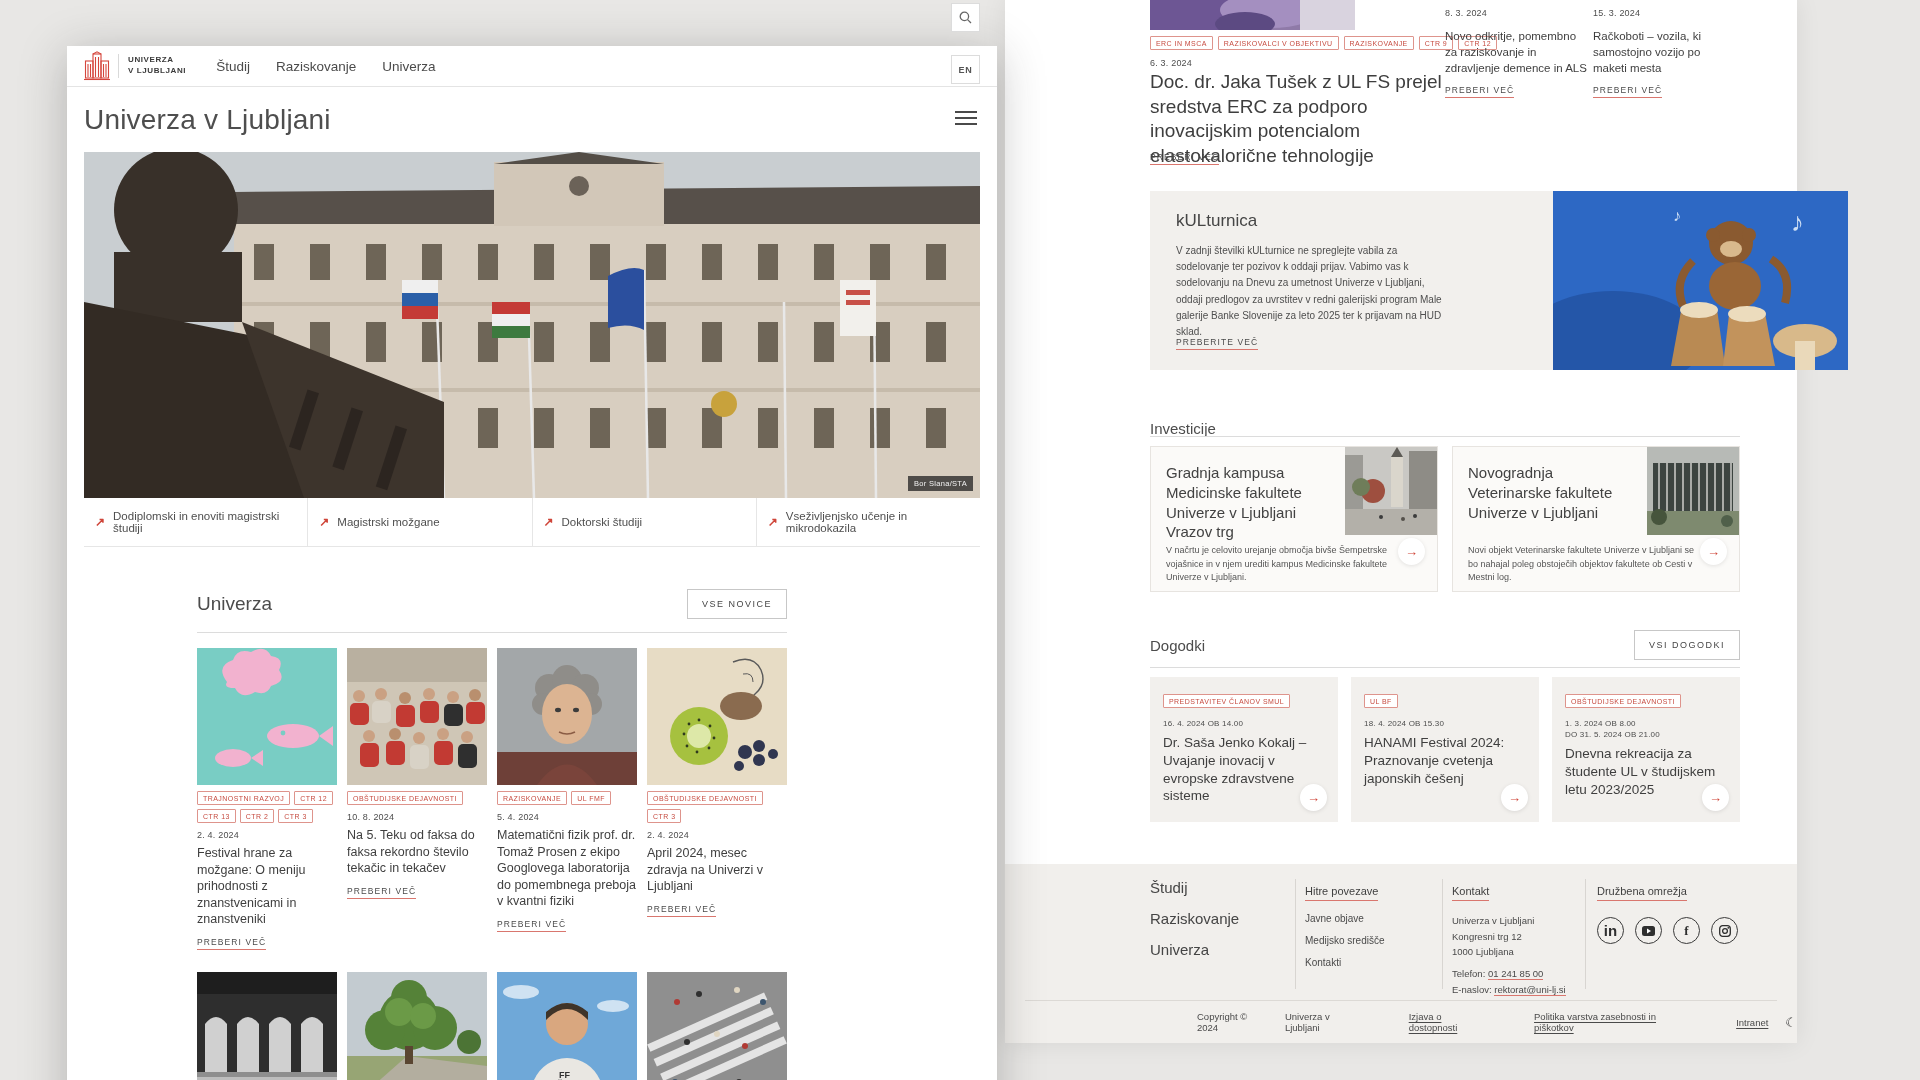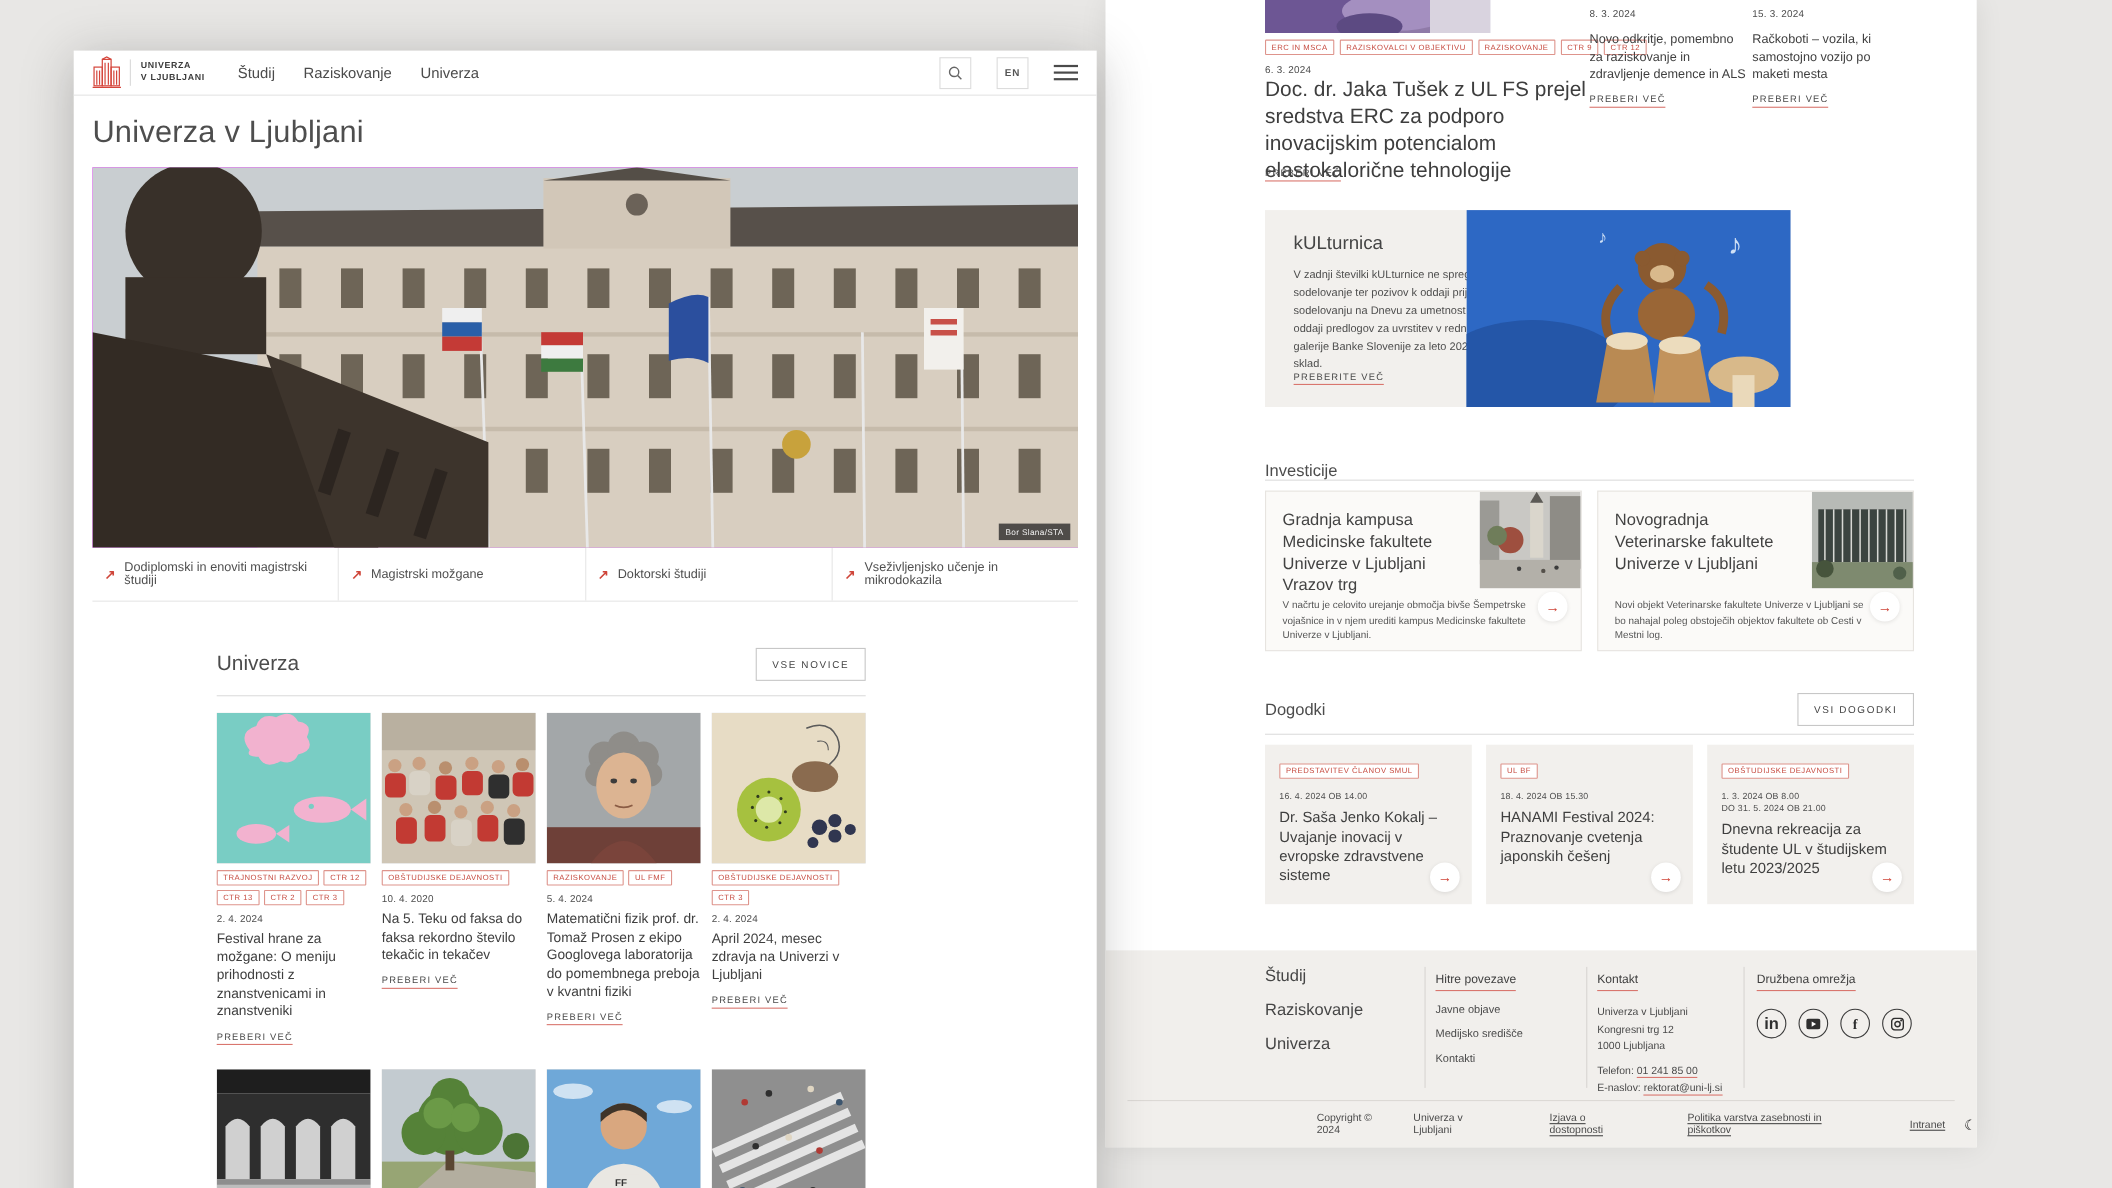--- a/index.html
+++ b/index.html
@@ -22,21 +22,21 @@
   .feat-img{position:absolute;left:0;top:0;width:205px;height:30px;overflow:hidden;}
   .feat-tags{position:absolute;left:0;top:36px;display:flex;gap:5px;}
   .feat-date{position:absolute;left:0;top:58px;}
   .feat-title{position:absolute;left:0;top:70px;width:292px;font-size:19px;line-height:1.3;
               color:#3e3e3e;font-weight:500;margin:0;}
   .feat-more{position:absolute;left:0;top:152px;}
   .mini{position:absolute;top:2px;width:142px;}
   .mini .mtitle{font-size:11.5px;line-height:1.4;color:#3f3f3f;margin:8px 0 0;font-weight:400;}
   .mini .more{margin-top:9px;}
 
-  .kult{position:absolute;left:0;top:191px;width:478px;height:179px;background:#f2f0ed;}
+  .kult{position:absolute;left:0;top:191px;width:698px;height:179px;background:#f2f0ed;}
   .kult-title{position:absolute;left:26px;top:20px;font-size:17px;color:#454545;font-weight:500;margin:0;}
   .kult-body{position:absolute;left:26px;top:52px;width:272px;font-size:10px;line-height:1.62;color:#4e4e4e;}
   .kult-more{position:absolute;left:26px;top:146px;}
   .kult-img{position:absolute;right:0;top:0;width:295px;height:179px;overflow:hidden;}
 
   .sec-head{position:absolute;left:0;width:590px;display:flex;justify-content:space-between;align-items:center;}
   .sec-title{font-size:15px;font-weight:400;color:#4c4c4c;margin:0;}
   .sec-rule{position:absolute;left:0;width:590px;border:none;border-top:1px solid #dcdcdc;margin:0;}
   .ghost-btn{border:1px solid #c7c7c7;background:#fff;padding:9px 14px;font-size:9px;letter-spacing:1.5px;
              color:#454545;font-family:inherit;cursor:pointer;}
@@ -75,21 +75,21 @@
 
   
   .left-sheet{position:absolute;left:67px;top:46px;width:930px;height:1100px;background:#fff;
               box-shadow:0 8px 44px rgba(40,40,40,.28);}
   .card-header{height:41px;border-bottom:1px solid #e4e4e4;display:flex;align-items:center;padding:0 17px;}
   .logo{display:flex;align-items:center;cursor:pointer;}
   .logo-div{width:1px;height:24px;background:#d9d9d9;margin:0 9px 0 8px;}
   .logo-text{font-size:8px;font-weight:bold;letter-spacing:.6px;color:#3a3a3a;line-height:1.35;}
   .topnav{display:flex;gap:26px;margin-left:30px;font-size:13.5px;color:#4b4b4b;}
   .topnav div{cursor:pointer;}
-  .hdr-right{margin-left:auto;display:flex;align-items:center;gap:23px;}
+  .hdr-right{margin-left:auto;display:flex;align-items:center;gap:23px;flex-direction:column;}
   .sq-btn{width:29px;height:29px;border:1px solid #dcdcdc;background:#fff;display:flex;align-items:center;
           justify-content:center;cursor:pointer;font-size:9px;font-weight:bold;letter-spacing:.8px;color:#555;}
   .burger{width:22px;display:flex;flex-direction:column;gap:4px;cursor:pointer;padding:4px 0;}
   .burger span{display:block;height:2px;background:#4a4a4a;}
 
   .h1{font-size:28px;font-weight:400;color:#4e4e4e;margin:0;padding:17px 17px 16px;letter-spacing:.2px;}
   .hero{position:relative;margin:0 17px;height:346px;overflow:hidden;background:#d946ef;}
   .credit{position:absolute;right:7px;bottom:7px;background:rgba(40,40,40,.78);color:#f2f2f2;
           font-size:7.5px;padding:3px 6px;letter-spacing:.3px;}
   .quick{margin:0 17px;height:49px;display:flex;border-bottom:1px solid #e6e6e6;}
@@ -528,21 +528,21 @@
                   <rect x="39" y="93" width="19" height="24" rx="5" fill="#c23a33"></rect>
                   <rect x="63" y="97" width="19" height="24" rx="5" fill="#d8d2c6"></rect>
                   <rect x="87" y="93" width="19" height="24" rx="5" fill="#c23a33"></rect>
                   <rect x="111" y="96" width="19" height="24" rx="5" fill="#2f2f2f"></rect>
               </g>
             </svg>
           </div>
           <div class="tags">
             <span class="chip">OBŠTUDIJSKE DEJAVNOSTI</span>
           </div>
-          <span class="date">10. 4. 2020</span>
+          <span class="date">10. 8. 2024</span>
           <h3 class="ntitle">Na 5. Teku od faksa do faksa rekordno število tekačic in tekačev</h3>
           <a class="more">PREBERI VEČ</a>
         </article>
 
         <article class="ncard">
           <div class="nimg">
             <svg width="140" height="137" viewBox="0 0 140 137">
               <rect width="140" height="137" fill="#a3a7a9"></rect>
               <rect y="104" width="140" height="33" fill="#6e4038"></rect>
               <path d="M40 137 Q70 96 100 137 Z" fill="#7a443b"></path>

